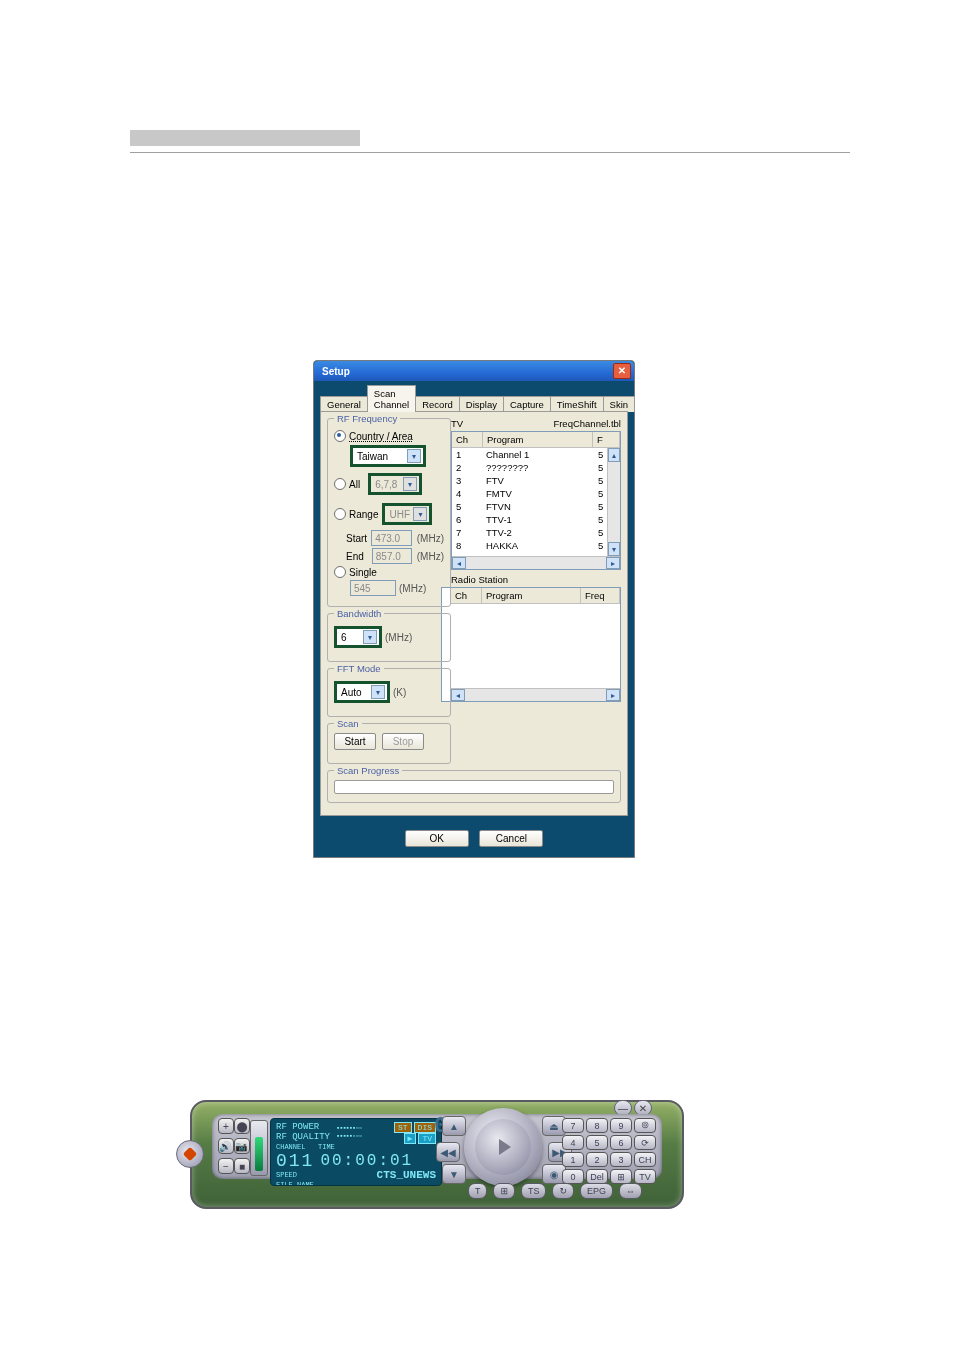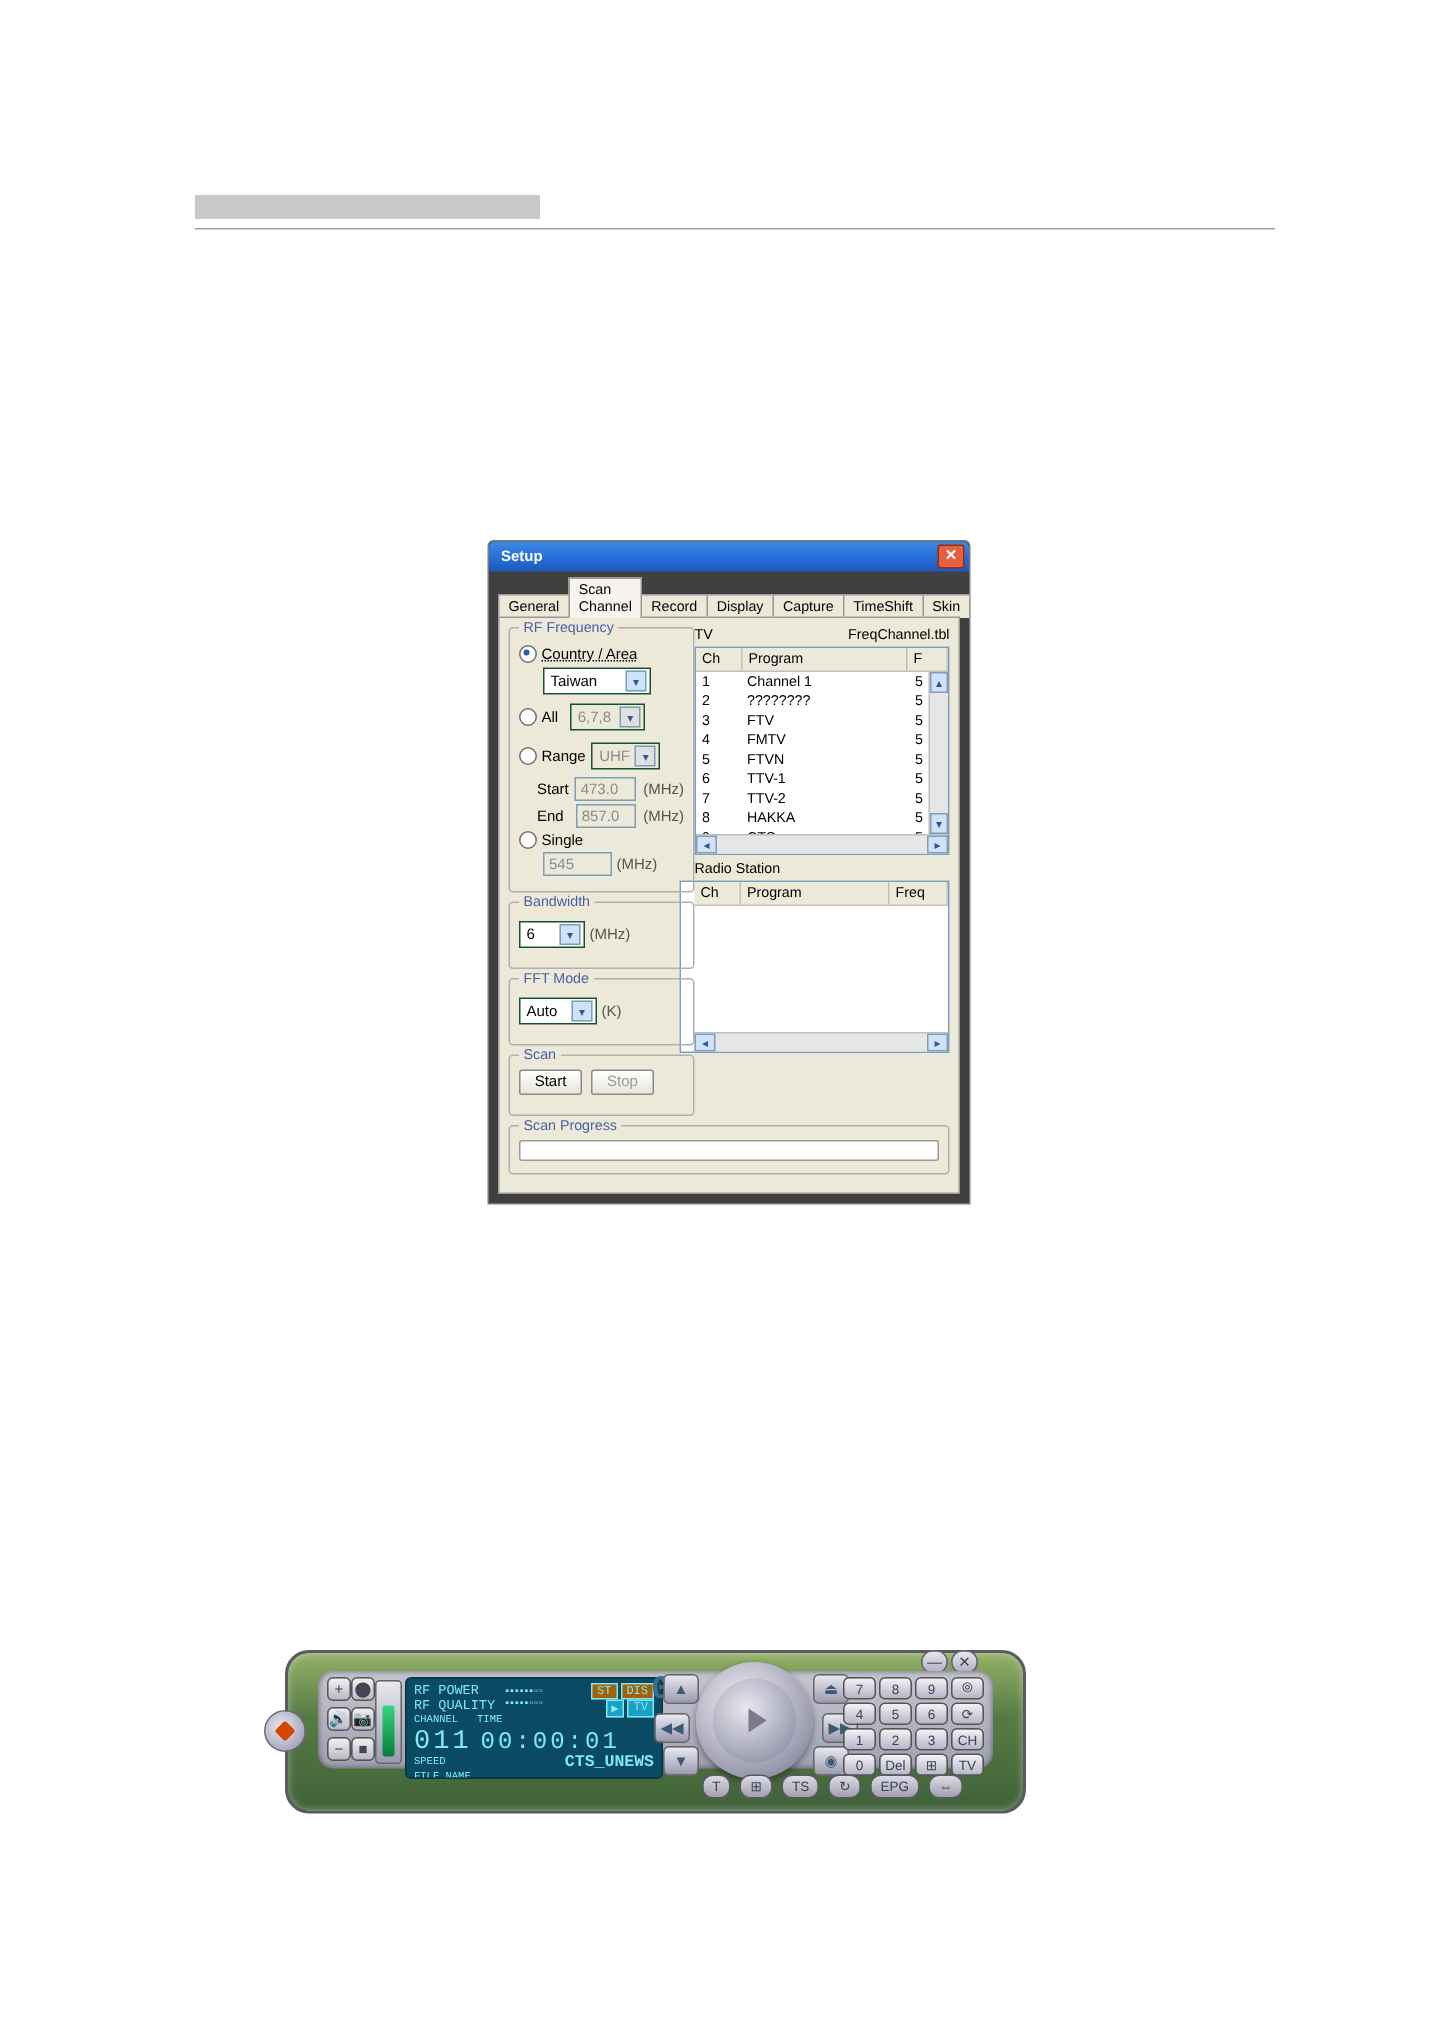--- a/index.html
+++ b/index.html
@@ -1,38 +1,38 @@
 <!DOCTYPE html>
 <html><head>
 <meta charset="utf-8">
 <style>
   html,body{margin:0;padding:0;background:#fff;font-family:Arial,Helvetica,sans-serif;color:#000;}
   .page{width:954px;height:1351px;margin:0 auto;position:relative;background:#fff;}
   .divider{position:absolute;left:130px;top:130px;width:230px;height:16px;background:#c8c8c8;}
   .hr{position:absolute;left:130px;top:152px;width:720px;height:1px;background:#a0a0a0;}
 
   
-  .setup{position:absolute;left:325px;top:360px;width:320px;background:#404040;border:1px solid #7a7a7a;border-radius:4px 4px 0 0;font-size:10px;}
+  .setup{position:absolute;left:313px;top:360px;width:320px;background:#0c4a6e;border:1px solid #7a7a7a;border-radius:4px 4px 0 0;font-size:10px;}
   .titlebar{display:flex;align-items:center;justify-content:space-between;height:20px;background:linear-gradient(180deg,#3a8ae2,#256bd6 60%,#1e58b8);color:#fff;font-weight:bold;padding:0 3px 0 8px;border-radius:4px 4px 0 0;}
   .closebox{width:16px;height:14px;background:#e85f3f;border:1px solid #9a2a10;display:flex;align-items:center;justify-content:center;color:#fff;font-size:10px;line-height:1;border-radius:2px;}
   .tabs{display:flex;align-items:flex-end;margin:4px 6px -1px 6px;font-size:9.5px;}
   .tab{padding:2px 6px;border:1px solid #9a9a9a;border-bottom:none;background:#ece9d8;margin-right:-1px;}
   .tab.active{background:#f6f4ec;position:relative;z-index:2;}
   .body{border:1px solid #9a9a9a;margin:0 6px 6px 6px;padding:6px;background:#ece9d8;position:relative;min-height:370px;font-size:10px;}
 
   .fieldset{border:1px solid #b0b0b0;border-radius:3px;padding:6px 6px 8px 6px;margin-bottom:6px;}
   .fieldset .legend{position:relative;top:-12px;left:0;background:#ece9d8;display:inline-block;padding:0 3px;color:#4a5fa6;font-size:9.5px;}
   .fieldset .inner{margin-top:-8px;}
 
   .leftcol{width:124px;float:left;}
   .rightcol{margin-left:114px;}
 
   .radio{display:inline-block;width:10px;height:10px;border:1px solid #6f6f6f;border-radius:50%;vertical-align:middle;margin-right:3px;position:relative;background:#fff;}
   .radio.checked:after{content:"";position:absolute;left:2px;top:2px;width:4px;height:4px;border-radius:50%;background:#2a5ea5;}
-  .dropdown{border:1px solid #14532d;background:#fff;display:flex;align-items:center;justify-content:space-between;height:16px;padding:0 2px 0 4px;width:60px;margin:3px 0 3px 16px;}
+  .dropdown{border:3px solid #14532d;background:#fff;display:flex;align-items:center;justify-content:space-between;height:16px;padding:0 2px 0 4px;width:60px;margin:3px 0 3px 16px;}
   .dropdown.dis{background:#ece9d8;color:#8a8a8a;}
   .chev{width:12px;height:12px;background:#cfe2f7;border:1px solid #7f9db9;display:flex;align-items:center;justify-content:center;font-size:8px;color:#305a95;}
   .dropdown.dis .chev{background:#e0e0e0;}
   .minitxt{border:1px solid #7f9db9;background:#ece9d8;color:#8a8a8a;height:14px;width:38px;padding:0 3px;display:inline-flex;align-items:center;}
   .unit{color:#555;margin-left:3px;}
   .rowl{display:flex;align-items:center;margin:2px 0;}
 
   .listbox{border:1px solid #7f9db9;background:#fff;}
   .listhdr{display:flex;background:#ece9d8;border-bottom:1px solid #c0c0c0;}
   .listhdr span{padding:2px 4px;border-right:1px solid #c0c0c0;font-size:9.5px;}
@@ -289,20 +289,24 @@
       <div style="clear:both;">
         <div class="fieldset" style="margin-top:8px;">
           <span class="legend">Scan Progress</span>
           <div class="inner">
             <div class="progressbar"></div>
           </div>
         </div>
       </div>
     </div>
 
+    <div class="dlgfoot">
+      <div class="btn">OK</div>
+      <div class="btn">Cancel</div>
+    </div>
   </div>
 
   <div class="console">
     <div class="winctrl">
       <div class="wc">—</div>
       <div class="wc">✕</div>
     </div>
     <div class="grip"></div>
     <div class="cframe">
       <div class="leftgrp">

